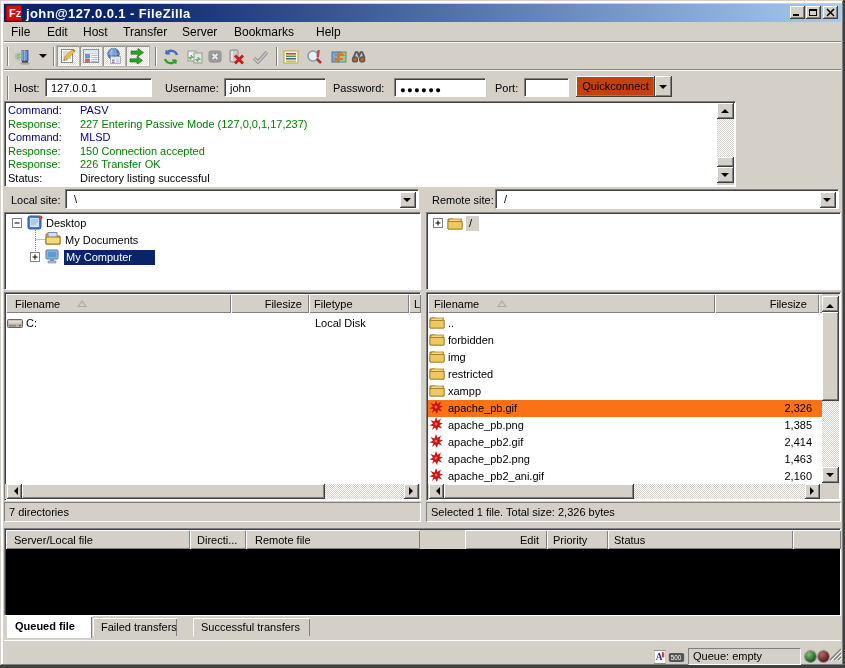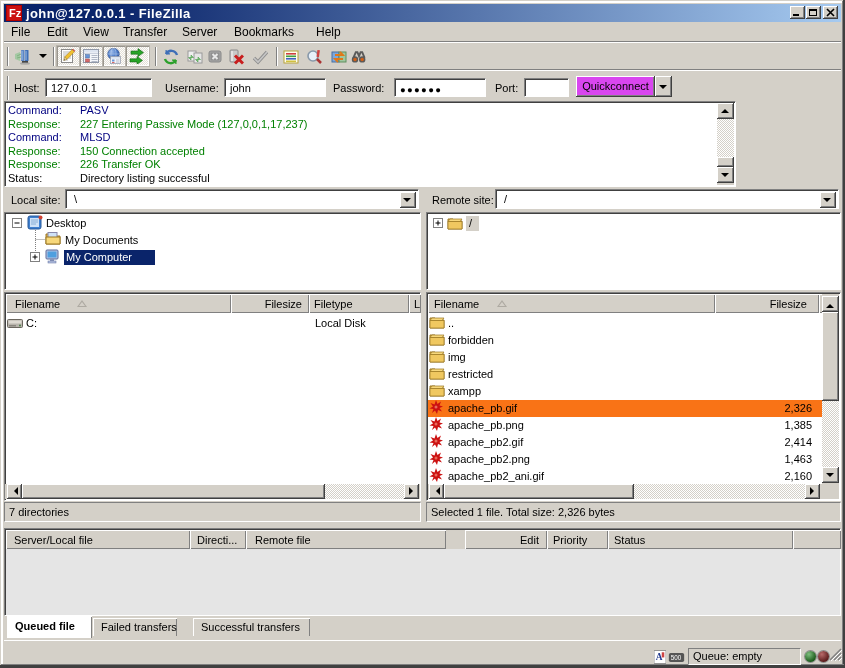--- a/index.html
+++ b/index.html
@@ -29,21 +29,21 @@
 #toolbar{left:4px;top:41px;width:837px;height:29px;background:#d4d0c8;border-top:1px solid #808080;border-bottom:1px solid #808080;box-shadow:inset 0 1px 0 #fff;}
 .tsep{position:absolute;top:5px;width:2px;height:19px;border-left:1px solid #808080;border-right:1px solid #fff;}
 .ticon{position:absolute;top:7px;width:16px;height:16px;}
 .tbtn{position:absolute;top:4px;width:23px;height:20px;background-image:conic-gradient(#fdfdfc 25%, #e4e0d8 0 50%, #fdfdfc 0 75%, #e4e0d8 0);background-size:2px 2px;box-shadow:inset 1px 1px 0 #9a968e, inset -1px -1px 0 #fff, 0 0 0 1px #b8b4ac;}
 .tbtn svg{position:absolute;left:3px;top:2px;}
 
 #quickbar{left:4px;top:70px;width:837px;height:31px;background:#d4d0c8;border-top:1px solid #fff;}
 .qlabel{position:absolute;top:11px;}
 .qinput{position:absolute;top:7px;height:19px;background:#fff;border:1px solid;border-color:#808080 #fff #fff #808080;box-shadow:inset 1px 1px 0 #404040;}
 .qinput span{position:absolute;left:5px;top:3px;}
-#qbtn{left:572px;top:5px;width:79px;height:21px;background:#d946ef;box-shadow:inset -1px -1px 0 #404040, inset 1px 1px 0 #fff, inset -2px -2px 0 #808080;text-align:center;line-height:21px;}
+#qbtn{left:572px;top:5px;width:79px;height:21px;background:#c2410c;box-shadow:inset -1px -1px 0 #404040, inset 1px 1px 0 #fff, inset -2px -2px 0 #808080;text-align:center;line-height:21px;}
 #qbtn2{left:651px;top:5px;width:17px;height:21px;background:#d4d0c8;box-shadow:inset -1px -1px 0 #404040, inset 1px 1px 0 #fff, inset -2px -2px 0 #808080;}
 .darr{position:absolute;width:0;height:0;border-left:4px solid transparent;border-right:4px solid transparent;border-top:4px solid #000;}
 
 #log{left:4px;top:101px;width:732px;height:86px;background:#fff;border:1px solid;border-color:#808080 #fff #fff #808080;box-shadow:inset 1px 1px 0 #404040;}
 .logline{position:absolute;left:3px;width:600px;}
 .logline b{font-weight:normal;position:absolute;left:0;}
 .logline span{position:absolute;left:72px;width:520px;}
 
 .sb-btn{position:absolute;background:#d4d0c8;box-shadow:inset -1px -1px 0 #404040, inset 1px 1px 0 #fff, inset -2px -2px 0 #808080;}
 .sb-track{position:absolute;background-image:conic-gradient(#fff 25%, #d4d0c8 0 50%, #fff 0 75%, #d4d0c8 0);background-size:2px 2px;}
@@ -60,21 +60,21 @@
 .sort-tri{position:absolute;width:0;height:0;border-left:5px solid transparent;border-right:5px solid transparent;border-bottom:7px solid #aeaaa2;}
 .sort-tri:after{content:"";position:absolute;left:-3px;top:2px;width:0;height:0;border-left:3px solid transparent;border-right:3px solid transparent;border-bottom:4px solid #d4d0c8;}
 .row{position:absolute;height:17px;}
 .row .icon{position:absolute;left:1px;top:0px;}
 .row .nm{position:absolute;left:20px;top:2px;}
 .row .fsz{position:absolute;left:284px;width:100px;text-align:right;top:2px;}
 
 .pstatus{position:absolute;height:20px;background:#d4d0c8;border:1px solid;border-color:#808080 #fff #fff #808080;}
 .pstatus span{position:absolute;left:4px;top:3px;}
 
-#queue{left:4px;top:528px;width:837px;height:88px;background:#e5e5e5;border:1px solid;border-color:#808080 #fff #fff #808080;box-shadow:inset 1px 1px 0 #404040;}
+#queue{left:4px;top:528px;width:837px;height:88px;background:#000000;border:1px solid;border-color:#808080 #fff #fff #808080;box-shadow:inset 1px 1px 0 #404040;}
 
 .tab{position:absolute;background:#d4d0c8;box-shadow:inset 1px 1px 0 #fff, inset -1px 0 0 #808080;}
 
 #botstatus{left:4px;top:640px;width:837px;height:24px;background:#d4d0c8;border-top:1px solid #fff;}
 #queuebox{position:absolute;left:684px;top:7px;width:113px;height:17px;border:1px solid;border-color:#808080 #fff #fff #808080;}
 #queuebox span{position:absolute;left:4px;top:1px;}
 .led{position:absolute;top:10px;width:11px;height:11px;border-radius:50%;}
 </style>
 </head>
 <body>
@@ -102,21 +102,21 @@
   <div class="abs capbtn" id="btn-close">
     <svg style="position:absolute;left:3px;top:2px;" width="9" height="9" viewBox="0 0 9 9">
         <path d="M1 1 L8 8 M8 1 L1 8" stroke="#000" stroke-width="1.6"></path>
       </svg>
   </div>
 </div>
 
 <div class="abs" id="menubar">
   <span class="menu-item" style="left:7px;">File</span>
   <span class="menu-item" style="left:43px;">Edit</span>
-  <span class="menu-item" style="left:79px;">View</span>
+  <span class="menu-item" style="left:79px;">Host</span>
   <span class="menu-item" style="left:119px;">Transfer</span>
   <span class="menu-item" style="left:178px;">Server</span>
   <span class="menu-item" style="left:230px;">Bookmarks</span>
   <span class="menu-item" style="left:312px;">Help</span>
 </div>
 
 <div class="abs" id="toolbar">
   <div class="tsep" style="left:3px;"></div>
   <svg class="ticon" style="left:10px;" viewBox="0 0 16 16">
     <path d="M1 5 L6 3 L6 12 L1 10 Z" fill="#9ec79e" opacity="0.9"></path>
@@ -507,21 +507,21 @@
   </div>
 
 <div class="abs" id="queue">
   <div class="hdr" style="left:1px;top:1px;width:835px;">
     <div class="hdr-sec" style="left:0;width:184px;">
         <span style="left:8px;">Server/Local file</span>
       </div>
     <div class="hdr-sec" style="left:184px;width:56px;">
         <span style="left:7px;">Directi...</span>
       </div>
-    <div class="hdr-sec" style="left:240px;width:200px;">
+    <div class="hdr-sec" style="left:240px;width:174px;">
         <span style="left:9px;">Remote file</span>
       </div>
     <div class="hdr-sec" style="left:459px;width:82px;">
         <span style="right:8px;">Edit</span>
       </div>
     <div class="hdr-sec" style="left:541px;width:61px;">
         <span style="left:6px;">Priority</span>
       </div>
     <div class="hdr-sec" style="left:602px;width:185px;">
         <span style="left:6px;">Status</span>

